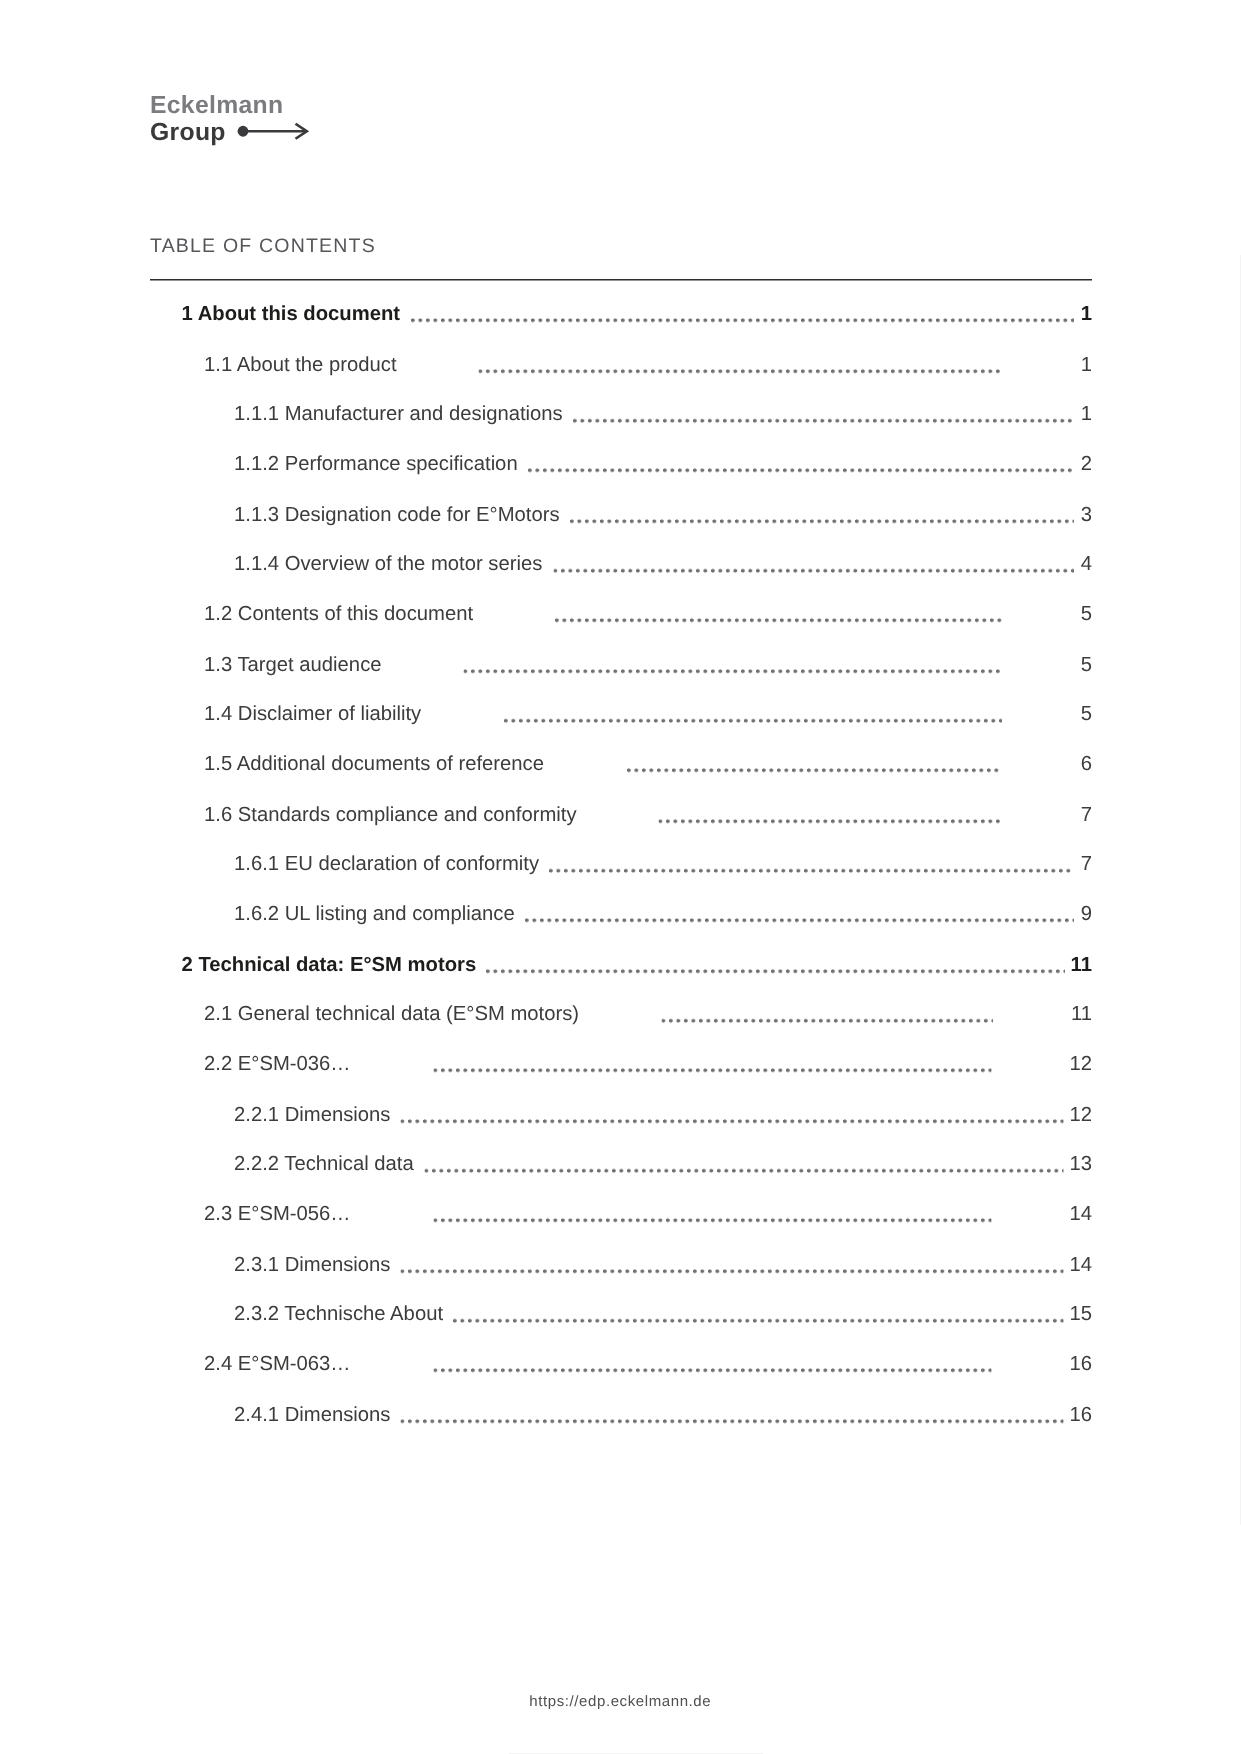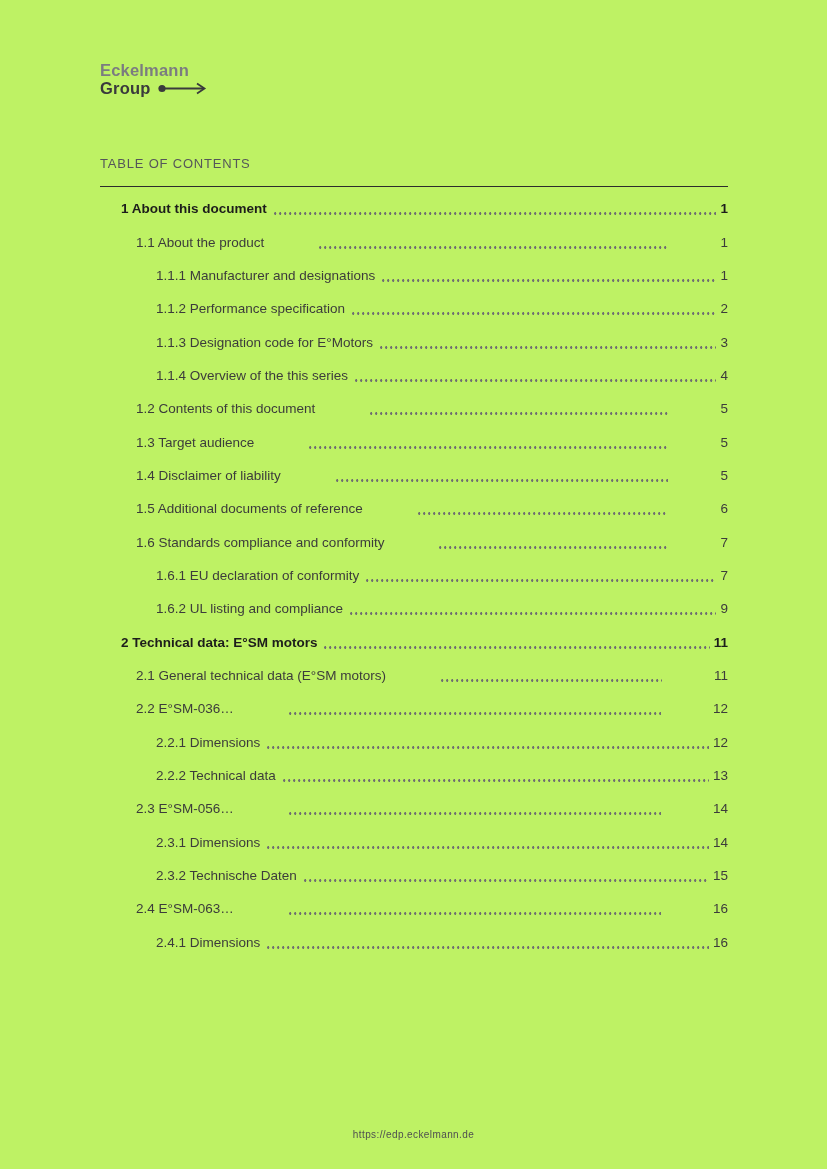--- a/index.html
+++ b/index.html
@@ -1,21 +1,21 @@
 <!DOCTYPE html>
 <html><head>
 <meta charset="utf-8">
 <style>
   html, body { margin: 0; padding: 0; background: #e9e9e9; }
   .page {
     position: relative;
     width: 827px;
     height: 1169px;
     margin: 0 auto;
-    background: #bef264;
+    background: #ffffff;
     font-family: "Liberation Sans", sans-serif;
     overflow: hidden;
   }
 
   
   .logo { position: absolute; left: 100px; top: 62px; }
   .logo-line1 {
     font-weight: bold; font-size: 16.5px; line-height: 17px;
     color: #7b7c80; letter-spacing: 0.2px;
   }
@@ -110,21 +110,21 @@
       <span class="toc-label">1.1.2 Performance specification</span>
       <span class="toc-leader"></span>
       <span class="toc-page">2</span>
     </div>
       <div class="toc-row lvl3">
       <span class="toc-label">1.1.3 Designation code for E°Motors</span>
       <span class="toc-leader"></span>
       <span class="toc-page">3</span>
     </div>
       <div class="toc-row lvl3">
-      <span class="toc-label">1.1.4 Overview of the this series</span>
+      <span class="toc-label">1.1.4 Overview of the motor series</span>
       <span class="toc-leader"></span>
       <span class="toc-page">4</span>
     </div>
       <div class="toc-row lvl2">
       <span class="toc-label">1.2 Contents of this document</span>
       <span class="toc-leader"></span>
       <span class="toc-page">5</span>
     </div>
       <div class="toc-row lvl2">
       <span class="toc-label">1.3 Target audience</span>
@@ -185,21 +185,21 @@
       <span class="toc-label">2.3 E°SM-056…</span>
       <span class="toc-leader"></span>
       <span class="toc-page">14</span>
     </div>
       <div class="toc-row lvl3">
       <span class="toc-label">2.3.1 Dimensions</span>
       <span class="toc-leader"></span>
       <span class="toc-page">14</span>
     </div>
       <div class="toc-row lvl3">
-      <span class="toc-label">2.3.2 Technische Daten</span>
+      <span class="toc-label">2.3.2 Technische About</span>
       <span class="toc-leader"></span>
       <span class="toc-page">15</span>
     </div>
       <div class="toc-row lvl2">
       <span class="toc-label">2.4 E°SM-063…</span>
       <span class="toc-leader"></span>
       <span class="toc-page">16</span>
     </div>
       <div class="toc-row lvl3">
       <span class="toc-label">2.4.1 Dimensions</span>

